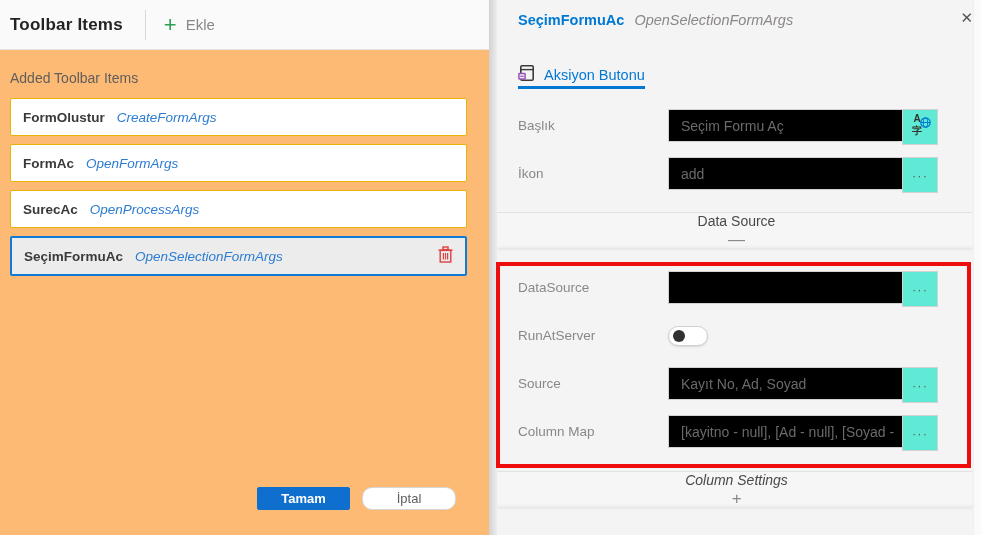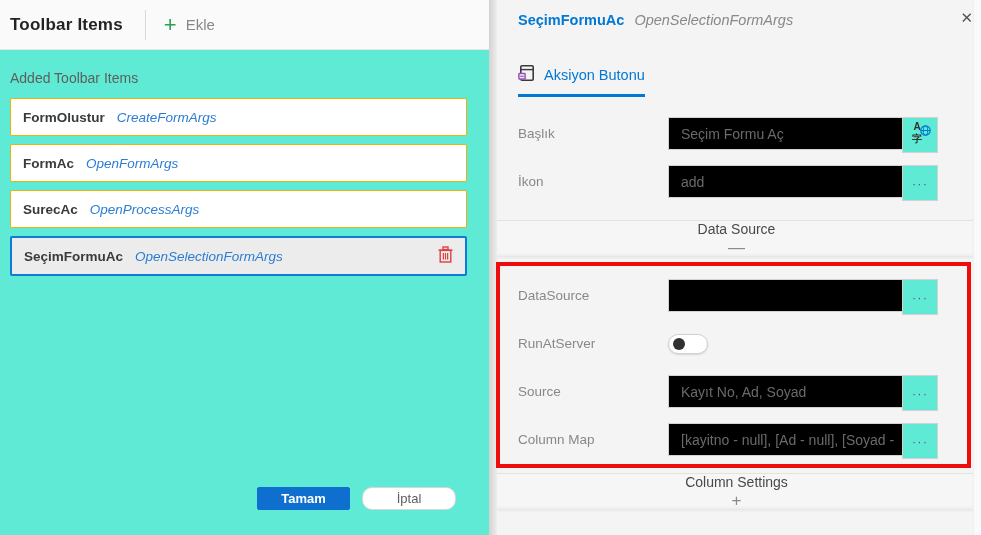--- a/index.html
+++ b/index.html
@@ -4,21 +4,21 @@
 <style>
   * { margin:0; padding:0; box-sizing:border-box; }
   html,body { width:981px; height:535px; }
   body {
     font-family: "Liberation Sans", sans-serif;
     background:#fff; color:#323130; overflow:hidden; position:relative;
   }
   .app { display:flex; width:981px; height:535px; position:relative; }
 
   
-  .left-panel { width:489px; height:535px; background:#5eead4; position:relative; flex:0 0 489px; }
+  .left-panel { width:489px; height:535px; background:#fdba74; position:relative; flex:0 0 489px; }
   .lp-header { height:50px; display:flex; align-items:center; padding:0 10px; background:#fafafa; border-bottom:1px solid #e5e5e5; }
   .lp-title { font-size:17px; font-weight:700; color:#242322; letter-spacing:.2px; }
   .lp-vdivider { width:1px; height:30px; background:#d8d8d8; margin:0 18px 0 22px; }
   .add-btn { display:flex; align-items:center; gap:9px; cursor:pointer; background:none; border:none; font-family:inherit; }
   .add-plus { color:#2aa052; font-size:22px; font-weight:400; line-height:20px; }
   .add-label { color:#8a8886; font-size:15px; }
   .lp-body { padding:20px 10px 0 10px; }
   .lp-list-label { color:#605e5c; font-size:14px; margin-bottom:12px; }
   .tb-item { height:38px; display:flex; align-items:center; background:#fff; border:1px solid #eab308; border-radius:2px; margin:0 12px 8px 0; padding:0 12px; cursor:pointer; }
   .tb-item .tb-name { font-size:13.5px; font-weight:700; color:#3b3a39; }
@@ -34,21 +34,21 @@
   .panel-divider { width:8px; height:535px; flex:0 0 8px; background:linear-gradient(to right,#d2d2d2,#ededed); }
 
   
   .right-panel { flex:1; height:535px; background:#f5f4f4; position:relative; overflow:hidden; }
   .rp-scroll-track { position:absolute; right:0; top:0; bottom:0; width:8px; background:#fafafa; border-left:1px solid #efefef; }
   .rp-header { display:flex; align-items:baseline; padding:12px 30px 0 21px; }
   .rp-title { color:#0078d4; font-size:14.5px; font-weight:700; }
   .rp-subtitle { color:#8a8886; font-size:14.5px; font-style:italic; margin-left:10px; }
   .rp-close { position:absolute; top:10px; right:8px; background:none; border:none; color:#555; font-size:15px; cursor:pointer; line-height:1; }
   .tab-row { margin:36px 0 0 21px; display:flex; }
-  .tab { display:inline-flex; align-items:center; gap:9px; padding-bottom:8px; border-bottom:3px solid #0078d4; cursor:pointer; }
+  .tab { display:inline-flex; align-items:center; gap:9px; padding-bottom:0; border-bottom:3px solid #0078d4; cursor:pointer; }
   .tab-label { color:#0078d4; font-size:14.5px; }
   .form-row { display:flex; align-items:center; height:33px; padding-left:21px; margin-top:15px; }
   .form-row .f-label { width:150px; color:#8a8886; font-size:13.5px; flex:0 0 150px; }
   .input-group { display:flex; width:270px; height:33px; }
   .input-box { flex:1; background:#000000; border:1px solid #d4d2d0; display:flex; align-items:center; padding:0 12px; color:#6b6a69; font-size:14px; white-space:nowrap; overflow:hidden; min-width:0; }
   .suffix-btn { width:33px; flex:0 0 33px; margin-left:-1px; background:#5eead4; border:1px solid #d4d2d0; display:flex; align-items:center; justify-content:center; cursor:pointer; color:#605e5c; font-size:13px; letter-spacing:1px; padding:17px; }
   .section-header { height:36px; margin-top:22px; width:calc(100% - 8px); display:flex; align-items:center; justify-content:space-between; padding:0 18px 0 21px; background:#f6f6f6; border-top:1px solid #e2e2e2; box-shadow:0 2px 2px rgba(0,0,0,0.05), inset 0 -2px 2px rgba(0,0,0,0.03); cursor:pointer;flex-direction:column; }
   .section-title { color:#4a4948; font-size:14px; }
   .section-toggle-icon { color:#8a8886; font-size:17px; line-height:1; }
   .toggle { width:40px; height:20px; border-radius:10px; background:#fff; border:1px solid #d2d0ce; box-shadow:0 1px 2px rgba(0,0,0,0.12); position:relative; cursor:pointer; }
@@ -198,20 +198,20 @@
     </div>
 
     <div class="form-row">
       <div class="f-label">Column Map</div>
       <div class="input-group">
         <div class="input-box">[kayitno - null], [Ad - null], [Soyad -</div>
         <button class="suffix-btn">···</button>
       </div>
     </div>
 
-    <div class="section-header" style="margin-top:17px;">
+    <div class="section-header" style="margin-top:23px;font-style:italic;">
       <span class="section-title">Column Settings</span>
       <span class="section-toggle-icon">+</span>
     </div>
   </div>
 
   <div class="red-annotation"></div>
 </div>
 
 </body></html>

